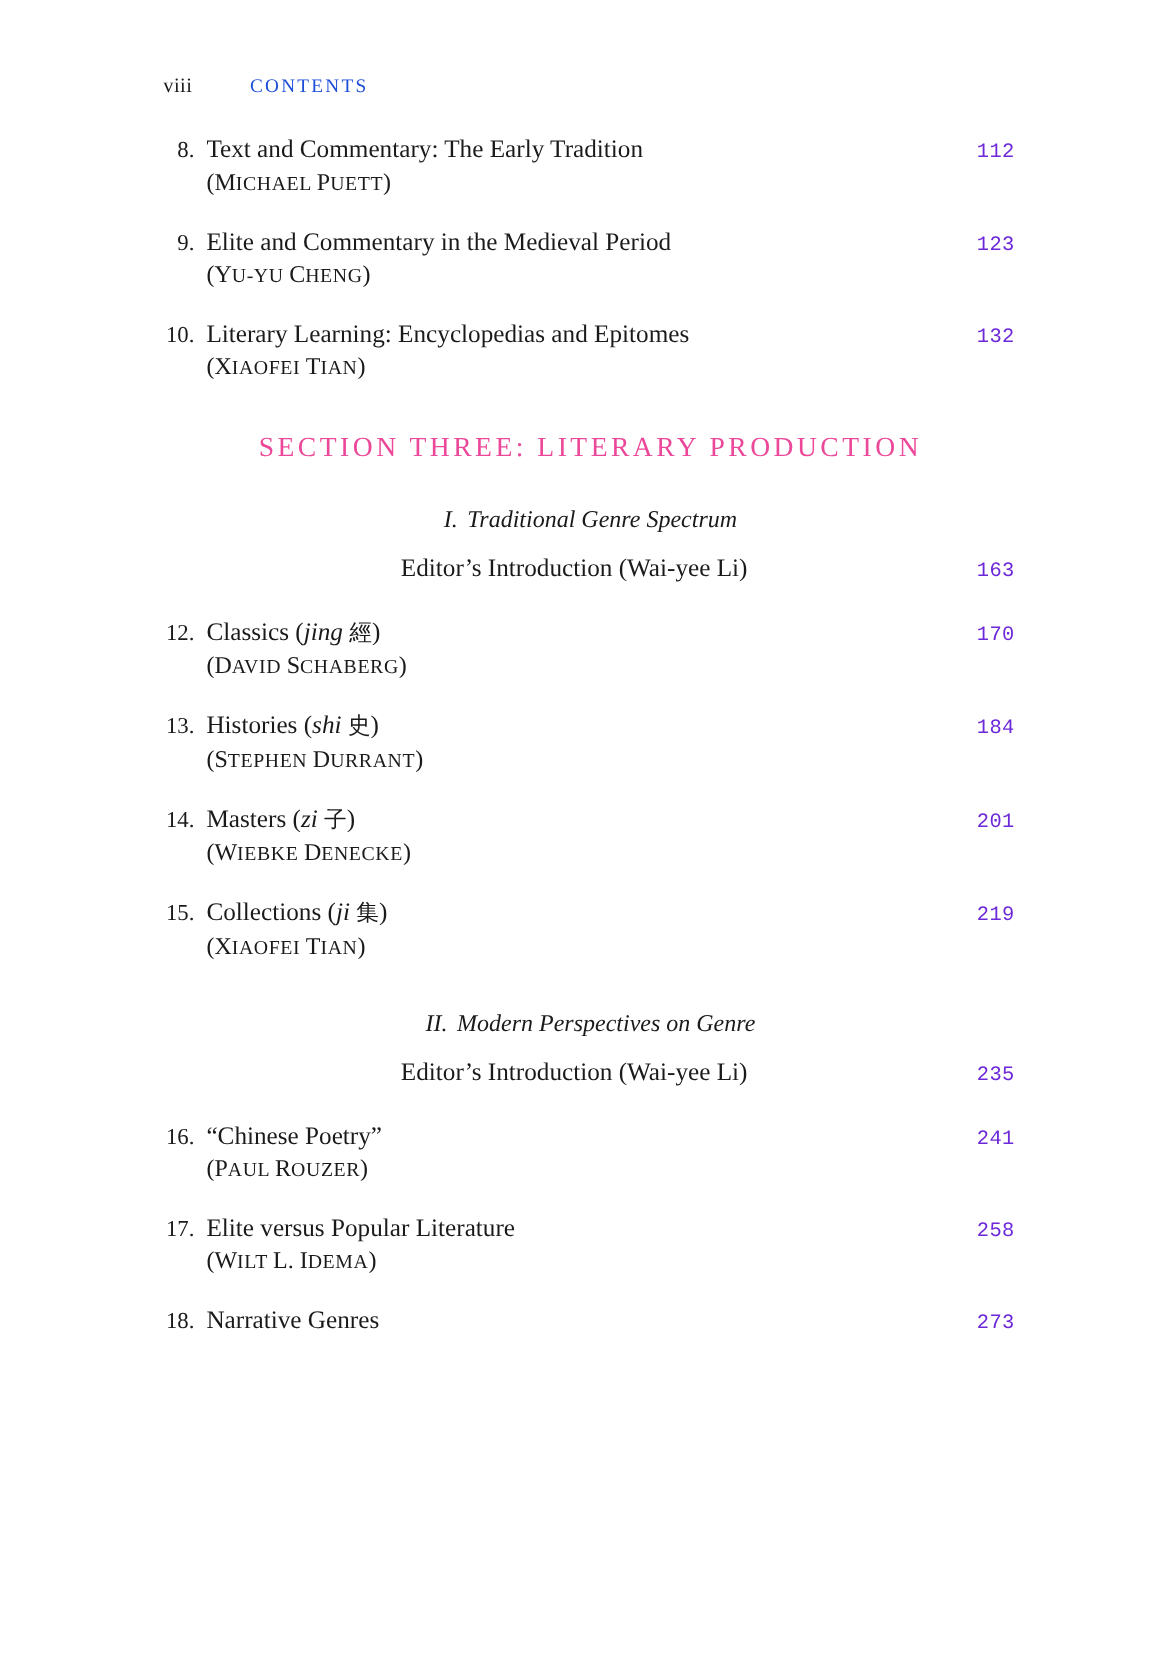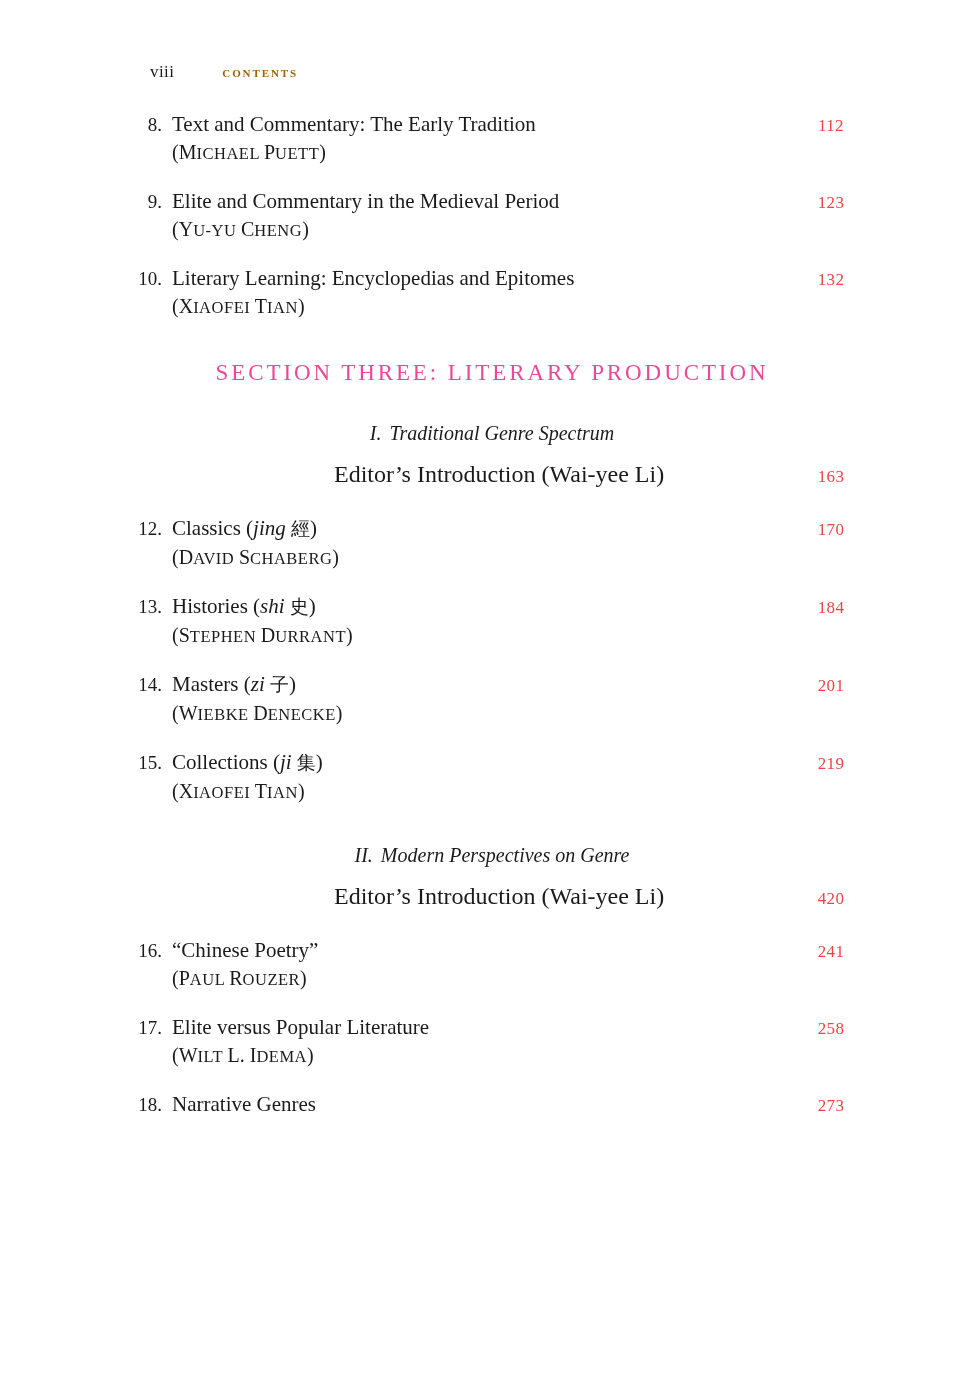--- a/index.html
+++ b/index.html
@@ -21,40 +21,39 @@
     left: 0;
     top: 0;
     width: 960px;
     height: 1386px;
     background: #ffffff;
   }
 
   
   .running-head {
     position: absolute;
-    left: 150px;
+    left: 136px;
     top: 62px;
     width: 680px;
     height: 26px;
     display: flex;
     align-items: baseline;
     white-space: nowrap;
   }
   .folio {
     font-size: 17px;
     letter-spacing: 0.4px;
     color: #1a1a1a;
   }
   .head-label {
     margin-left: 48px;
-    font-size: 11px;
+    font-size: 16px;
     letter-spacing: 1.9px;
     text-transform: uppercase;
-    color: #a16207;
-    font-weight: bold;
+    color: #1d4ed8;
   }
 
   
   .text-block {
     position: absolute;
     left: 136px;
     top: 112px;
     width: 712px;
   }
 
@@ -86,24 +85,25 @@
   .title .rom {
     font-style: italic;
   }
   .title .han {
     font-family: "DejaVu Sans", sans-serif;
     font-size: 19px;
   }
   .pagenum {
     flex: 0 0 auto;
     font-size: 17px;
-    color: #ef4444;
-    text-align: center;
+    color: #6d28d9;
+    text-align: left;
     min-width: 34px;
     letter-spacing: 0.3px;
+    font-family: Liberation Mono, monospace;
   }
   .author-line {
     margin-left: 36px;
     margin-top: 4px;
     font-size: 20px;
     color: #1a1a1a;
     white-space: nowrap;
   }
   .author-line .sc {
     font-size: 16.5px;
@@ -142,21 +142,21 @@
   }
 
   .intro-line {
     display: flex;
     align-items: baseline;
     white-space: nowrap;
     margin-left: 198px;
     margin-bottom: 28px;
   }
   .intro-label {
-    font-size: 24px;
+    font-size: 21px;
     color: #1a1a1a;
     flex: 1 1 auto;
   }
   .intro-line .pagenum {
     margin-left: 28px;
   }
 
   .spacer-sm { height: 10px; }
 </style>
 </head>
@@ -242,21 +242,21 @@
           <div class="author-line"><span>(</span><span class="cap">X</span><span class="sc">iaofei </span><span class="cap">T</span><span class="sc">ian</span><span>)</span></div>
         </div>
       </div>
 
     <div class="spacer-sm"></div>
     <div class="subsection">
       <span class="sub-num">II.</span><span>Modern Perspectives on Genre</span>
     </div>
     <div class="intro-line">
       <span class="intro-label">Editor’s Introduction (Wai-yee Li)</span>
-      <span class="pagenum">420</span>
+      <span class="pagenum">235</span>
     </div>
 
     <div id="group-bottom">
         <div class="entry">
           <div class="entry-line">
             <span class="num">16.</span>
             <span class="title">“Chinese Poetry”</span>
             <span class="pagenum">241</span>
           </div>
           <div class="author-line"><span>(</span><span class="cap">P</span><span class="sc">aul </span><span class="cap">R</span><span class="sc">ouzer</span><span>)</span></div>

